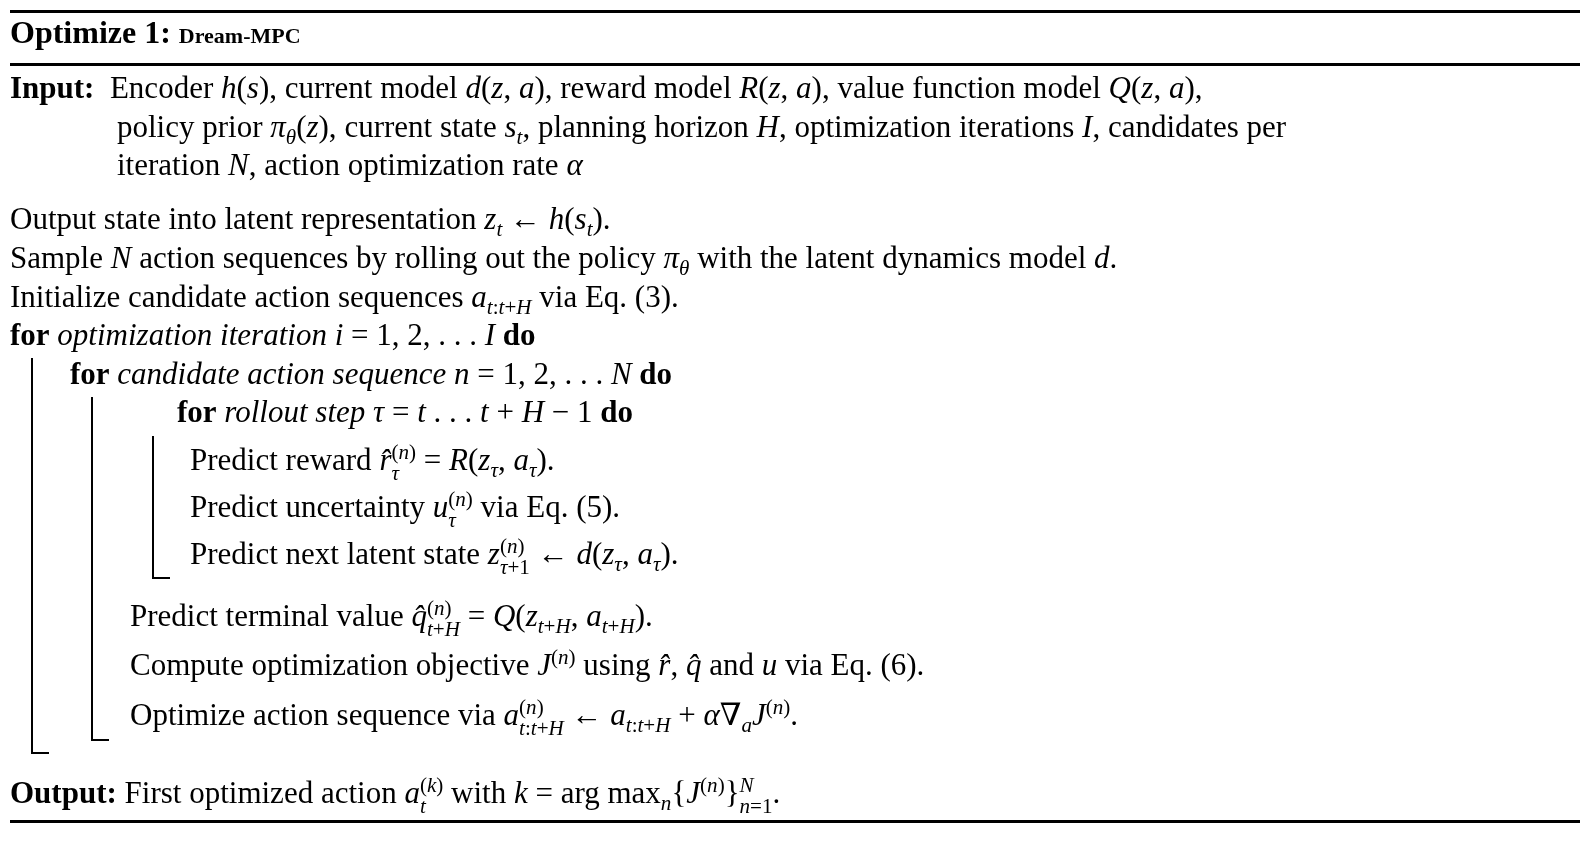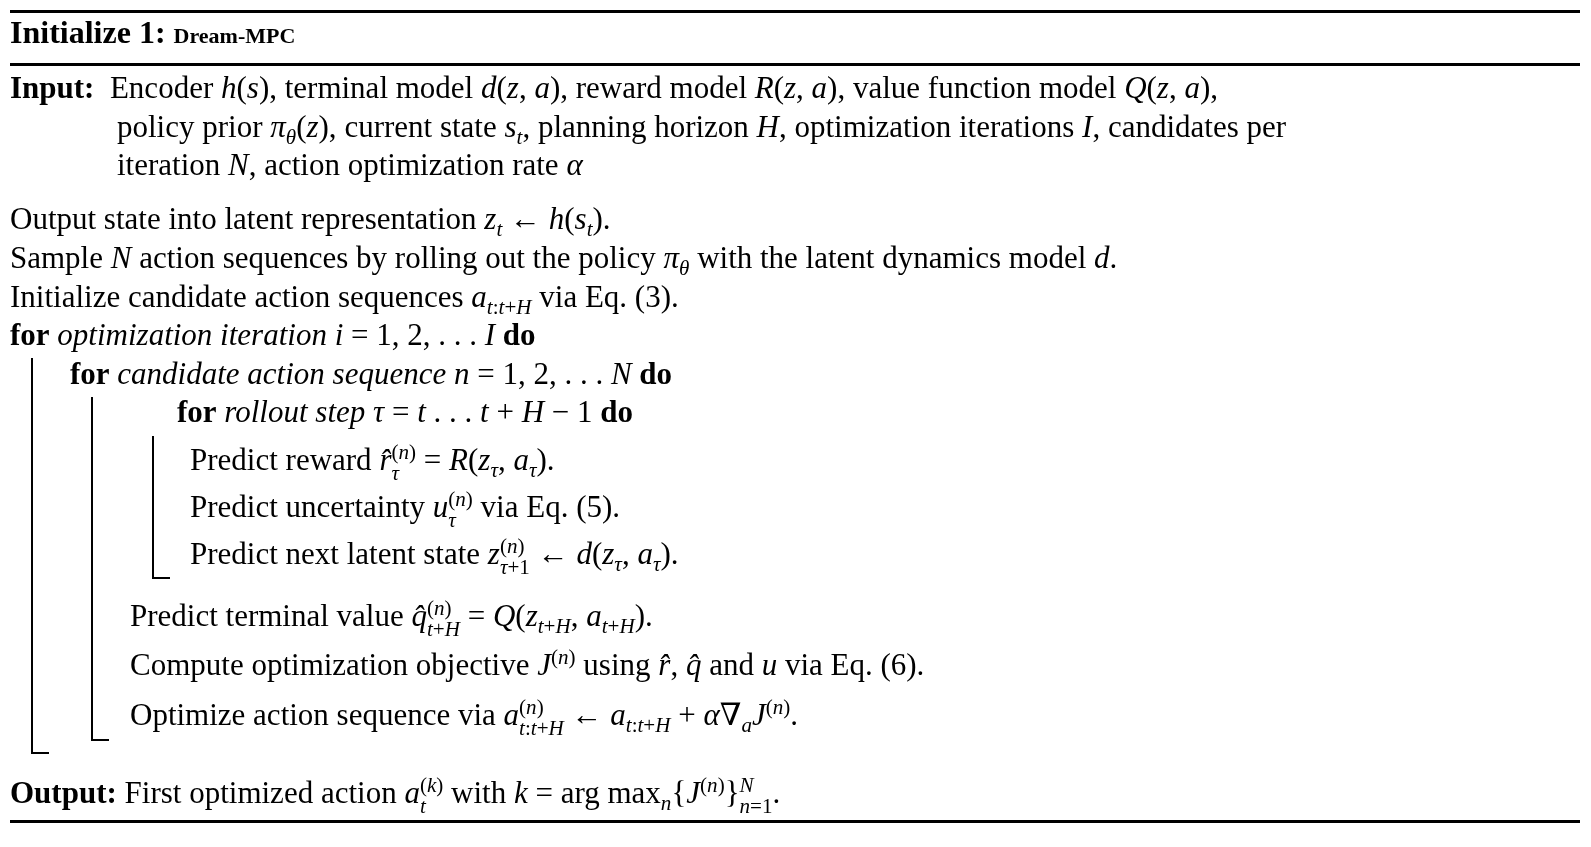--- a/index.html
+++ b/index.html
@@ -16,28 +16,28 @@
   .stack .sp { display:block; font-size:0.68em; }
   .stack .sb { display:block; font-size:0.68em; }
   .bar { position:absolute; width:2px; background:#000; }
   .foot { position:absolute; height:2px; background:#000; }
 </style>
 </head>
 <body>
 
 <div class="rule" style="top:10px;height:3px;"></div>
 <div class="title">
-  <span>Initialize 1:</span>
+  <span>Optimize 1:</span>
   <span class="name">Dream-MPC</span>
 </div>
 <div class="rule" style="top:63px;height:3px;"></div>
 
 <div class="line" style="left:10px;top:70px;">
   <b class="kw">Input:</b>&nbsp;
-  <span>Encoder</span> <i>h</i>(<i>s</i>), <span>terminal model</span> <i>d</i>(<i>z</i>, <i>a</i>), <span>reward model</span> <i>R</i>(<i>z</i>, <i>a</i>), <span>value function model</span> <i>Q</i>(<i>z</i>, <i>a</i>),
+  <span>Encoder</span> <i>h</i>(<i>s</i>), <span>current model</span> <i>d</i>(<i>z</i>, <i>a</i>), <span>reward model</span> <i>R</i>(<i>z</i>, <i>a</i>), <span>value function model</span> <i>Q</i>(<i>z</i>, <i>a</i>),
 </div>
 <div class="line" style="left:117px;top:109px;">
   <span>policy prior</span> <i>π</i><sub><i>θ</i></sub>(<i>z</i>), <span>current state</span> <i>s</i><sub><i>t</i></sub>, <span>planning horizon</span> <i>H</i>, <span>optimization iterations</span> <i>I</i>, <span>candidates per</span>
 </div>
 <div class="line" style="left:117px;top:147px;">
   <span>iteration</span> <i>N</i>, <span>action optimization rate</span> <i>α</i>
 </div>
 
 <div class="line" style="left:10px;top:201px;">
   <span>Output state into latent representation</span> <i>z</i><sub><i>t</i></sub> ← <i>h</i>(<i>s</i><sub><i>t</i></sub>).

